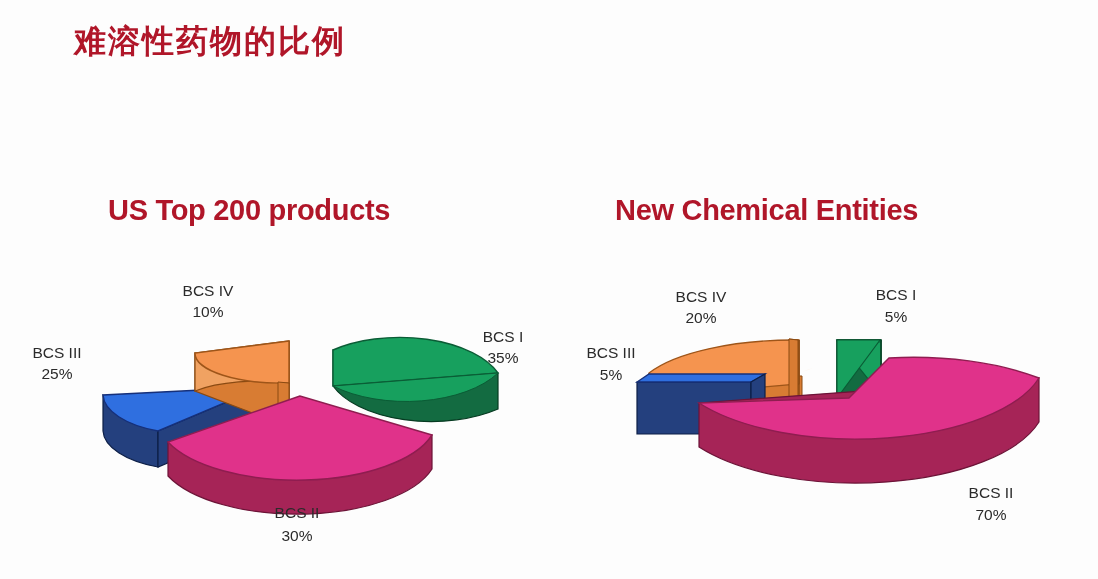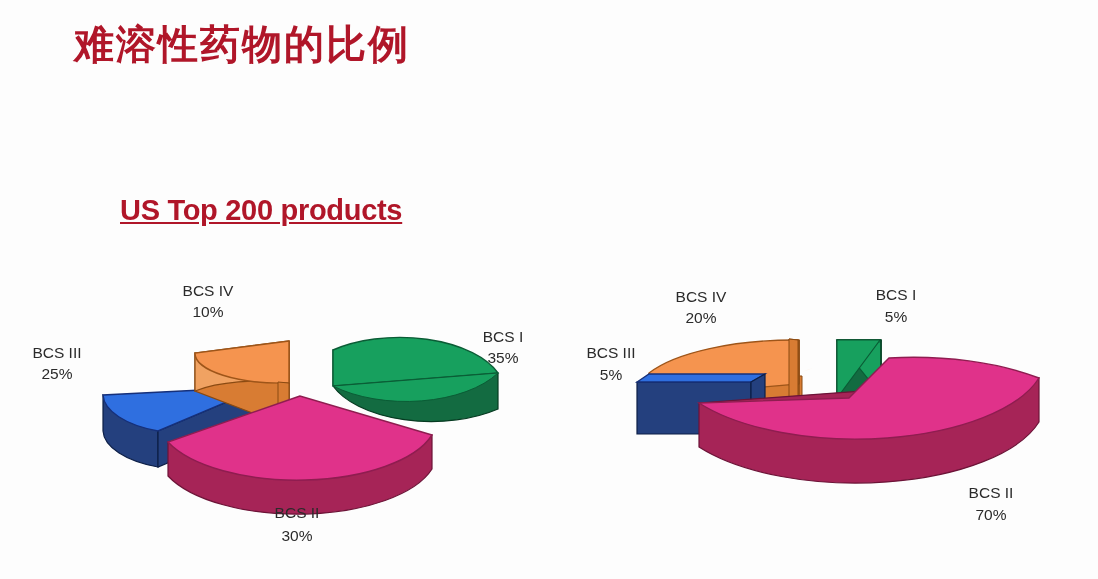--- a/index.html
+++ b/index.html
@@ -8,23 +8,23 @@
     background:#ffffff;
     font-family:"Liberation Sans", sans-serif;
     overflow:hidden;
     position:relative;
   }
   .stage{position:relative;width:1098px;height:579px;background:#fdfdfd;}
 
   
   .header{position:absolute;left:74px;top:22px;}
   .title-cn{
-    font-family:Liberation Sans, sans-serif;
+    font-family:Liberation Mono, monospace;
     font-weight:bold;
-    font-size:40px;
+    font-size:32px;
     line-height:44px;
     color:#b01629;
     letter-spacing:2px;
     white-space:nowrap;
   }
   .title-en{
     font-family:"Liberation Serif", serif;
     font-weight:bold;
     font-size:28px;
     line-height:34px;
@@ -36,21 +36,21 @@
   
   .chart-title{
     position:absolute;
     font-family:"Liberation Sans", sans-serif;
     font-weight:bold;
     font-size:29px;
     color:#b01629;
     white-space:nowrap;
     letter-spacing:-0.3px;
   }
-  #title-left{left:120px;top:194px;text-decoration:underline;}
+  #title-left{left:108px;top:194px;}
   #title-right{left:615px;top:194px;}
 
   
   .pie-wrap{position:absolute;top:270px;height:300px;}
   #pie-left{left:0px;width:549px;}
   #pie-right{left:549px;width:549px;}
   .pie-svg{display:block;}
 
   .slice-label{
     font-family:"Liberation Sans", sans-serif;
@@ -61,20 +61,21 @@
 </head>
 <body>
 
 <div class="stage">
 
   <div class="header">
     <div class="title-cn">难溶性药物的比例</div>
   </div>
 
   <div class="chart-title" id="title-left">US Top 200 products</div>
+  <div class="chart-title" id="title-right">New Chemical Entities</div>
 
   <div class="pie-wrap" id="pie-left">
     <svg class="pie-svg" width="549" height="300" viewBox="0 0 549 300">
 
       <g>
 
         <path d="M103,125 L103,161 A88,40 0 0 0 158,197 L158,161 Z" fill="#24407e" stroke="#0d1f47" stroke-width="1.2"></path>
         <path d="M158,161 L158,197 L262,153 L262,117 Z" fill="#24407e" stroke="#0d1f47" stroke-width="1.2"></path>
 
         <path d="M262,117 L103,125 A88,40 0 0 0 158,161 Z" fill="#2f6fe0" stroke="#16307a" stroke-width="1.4"></path>

